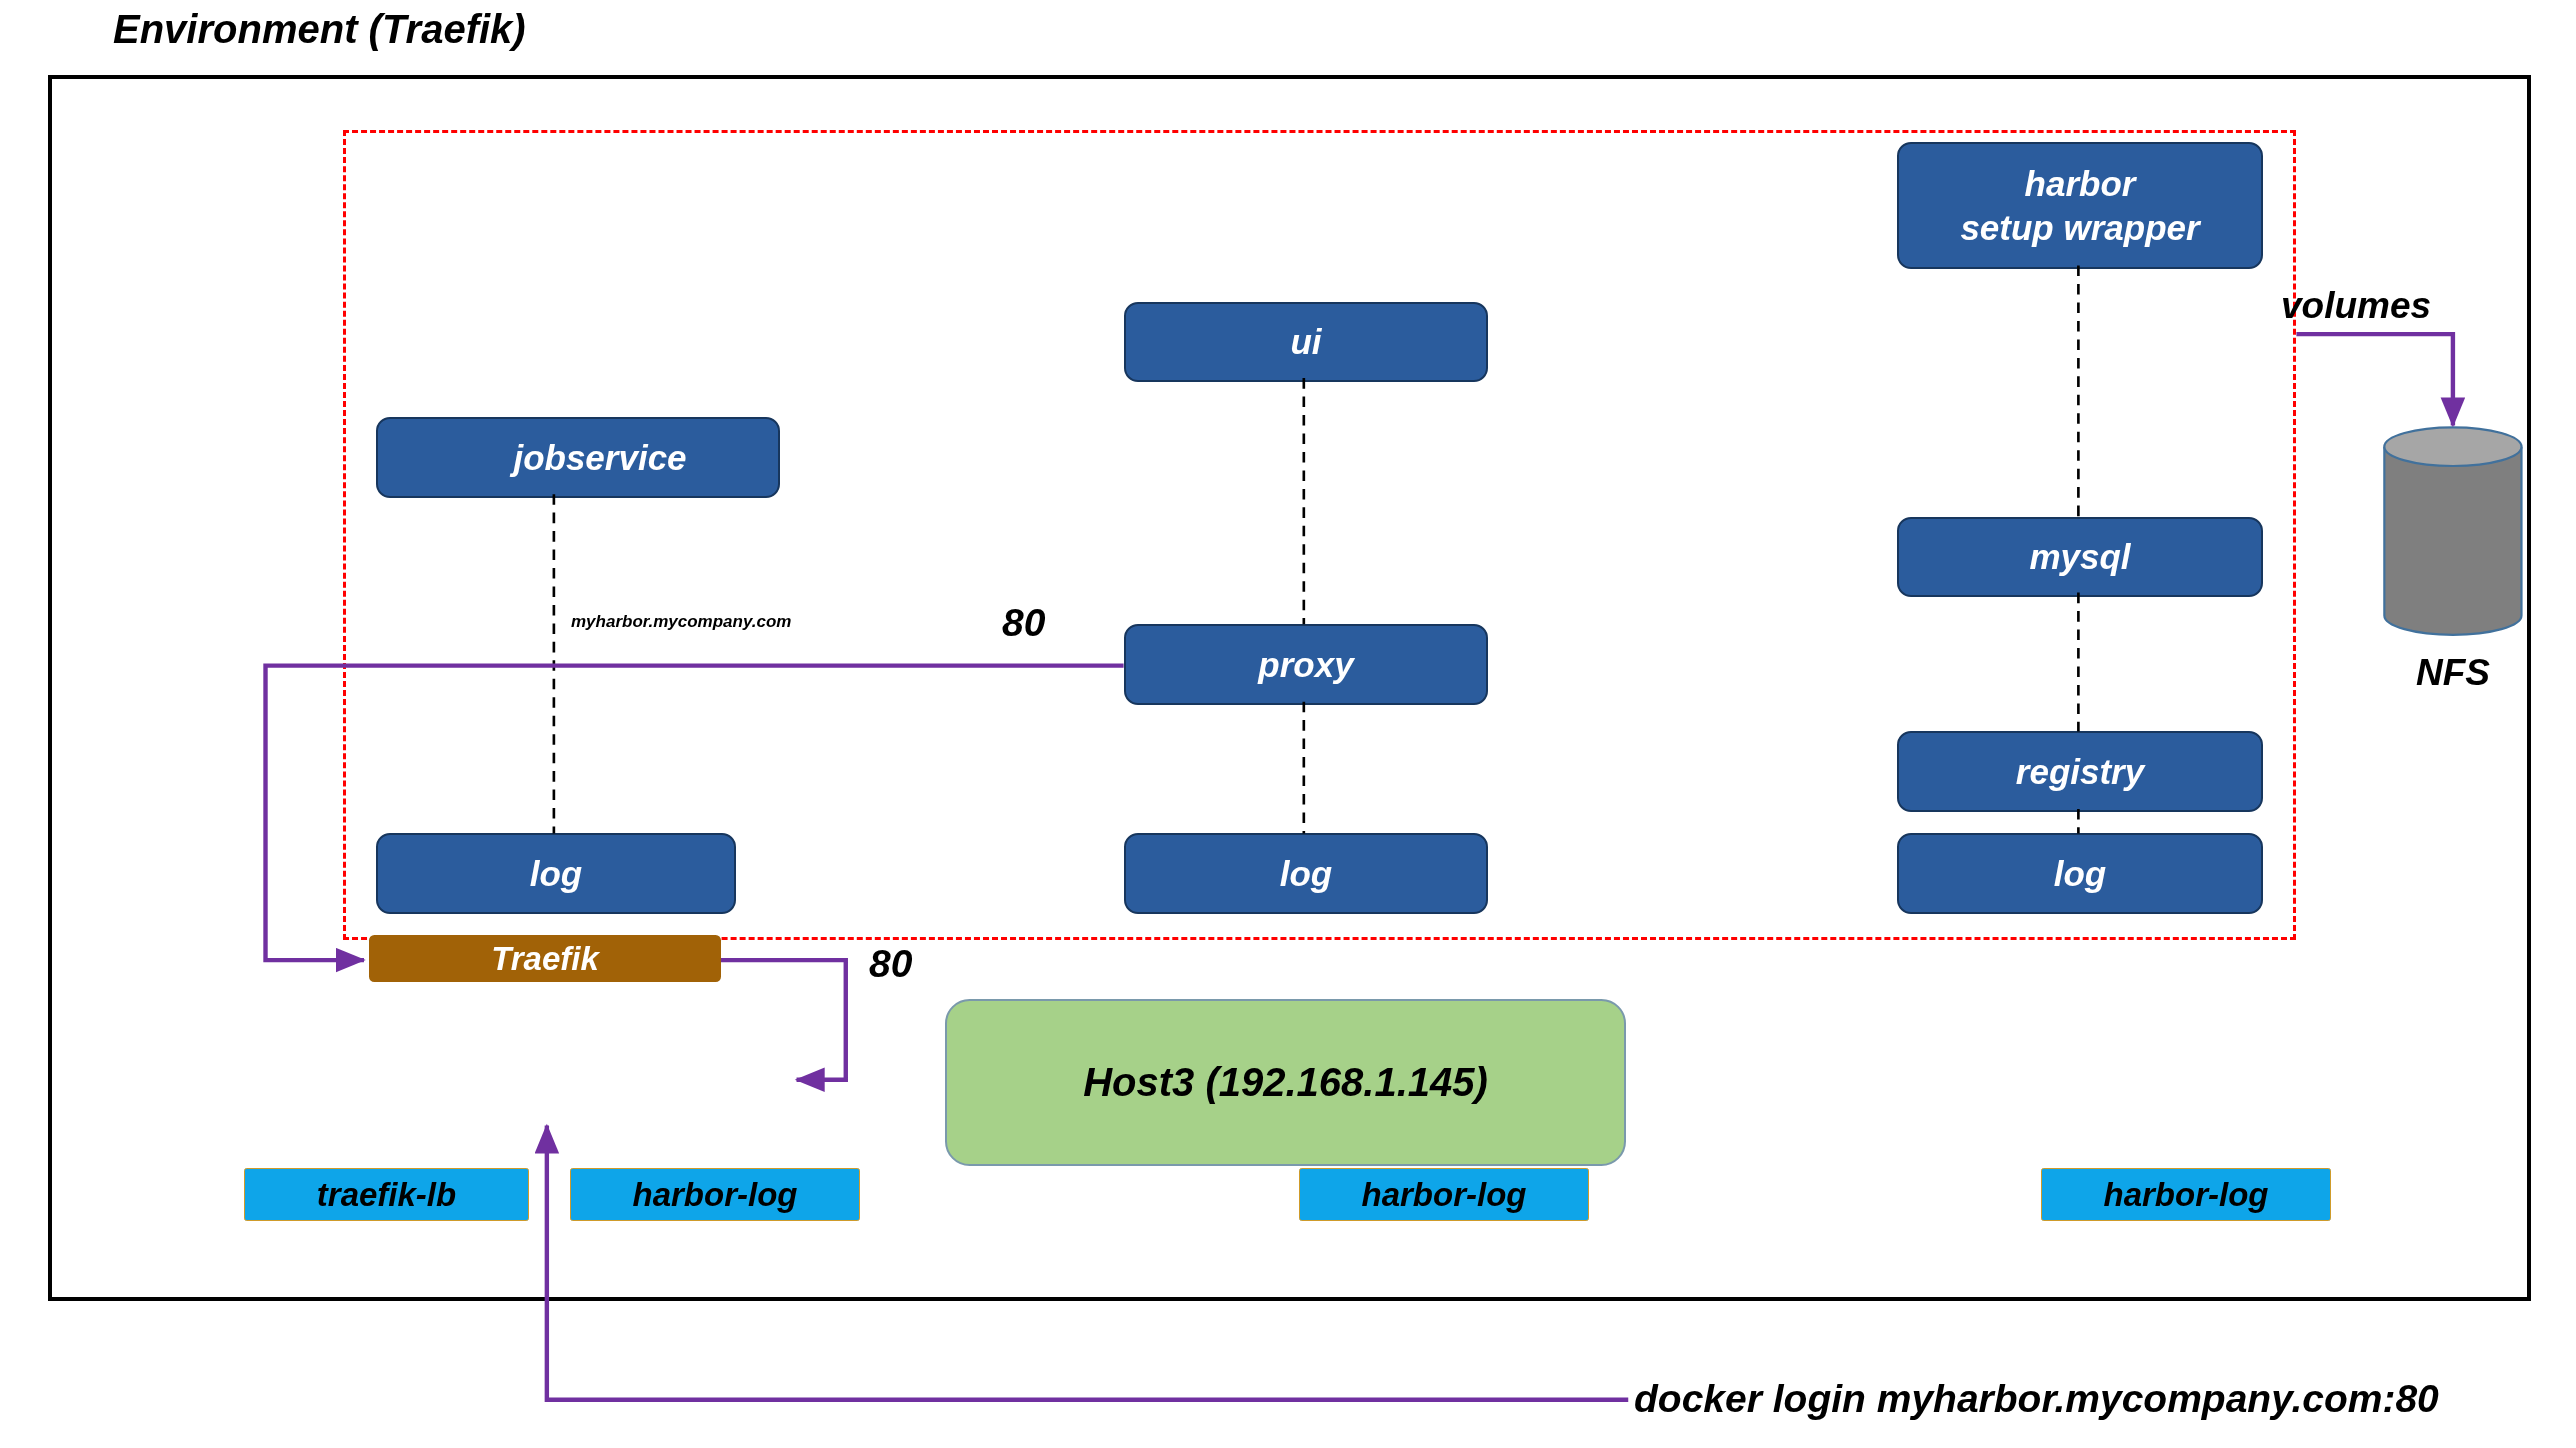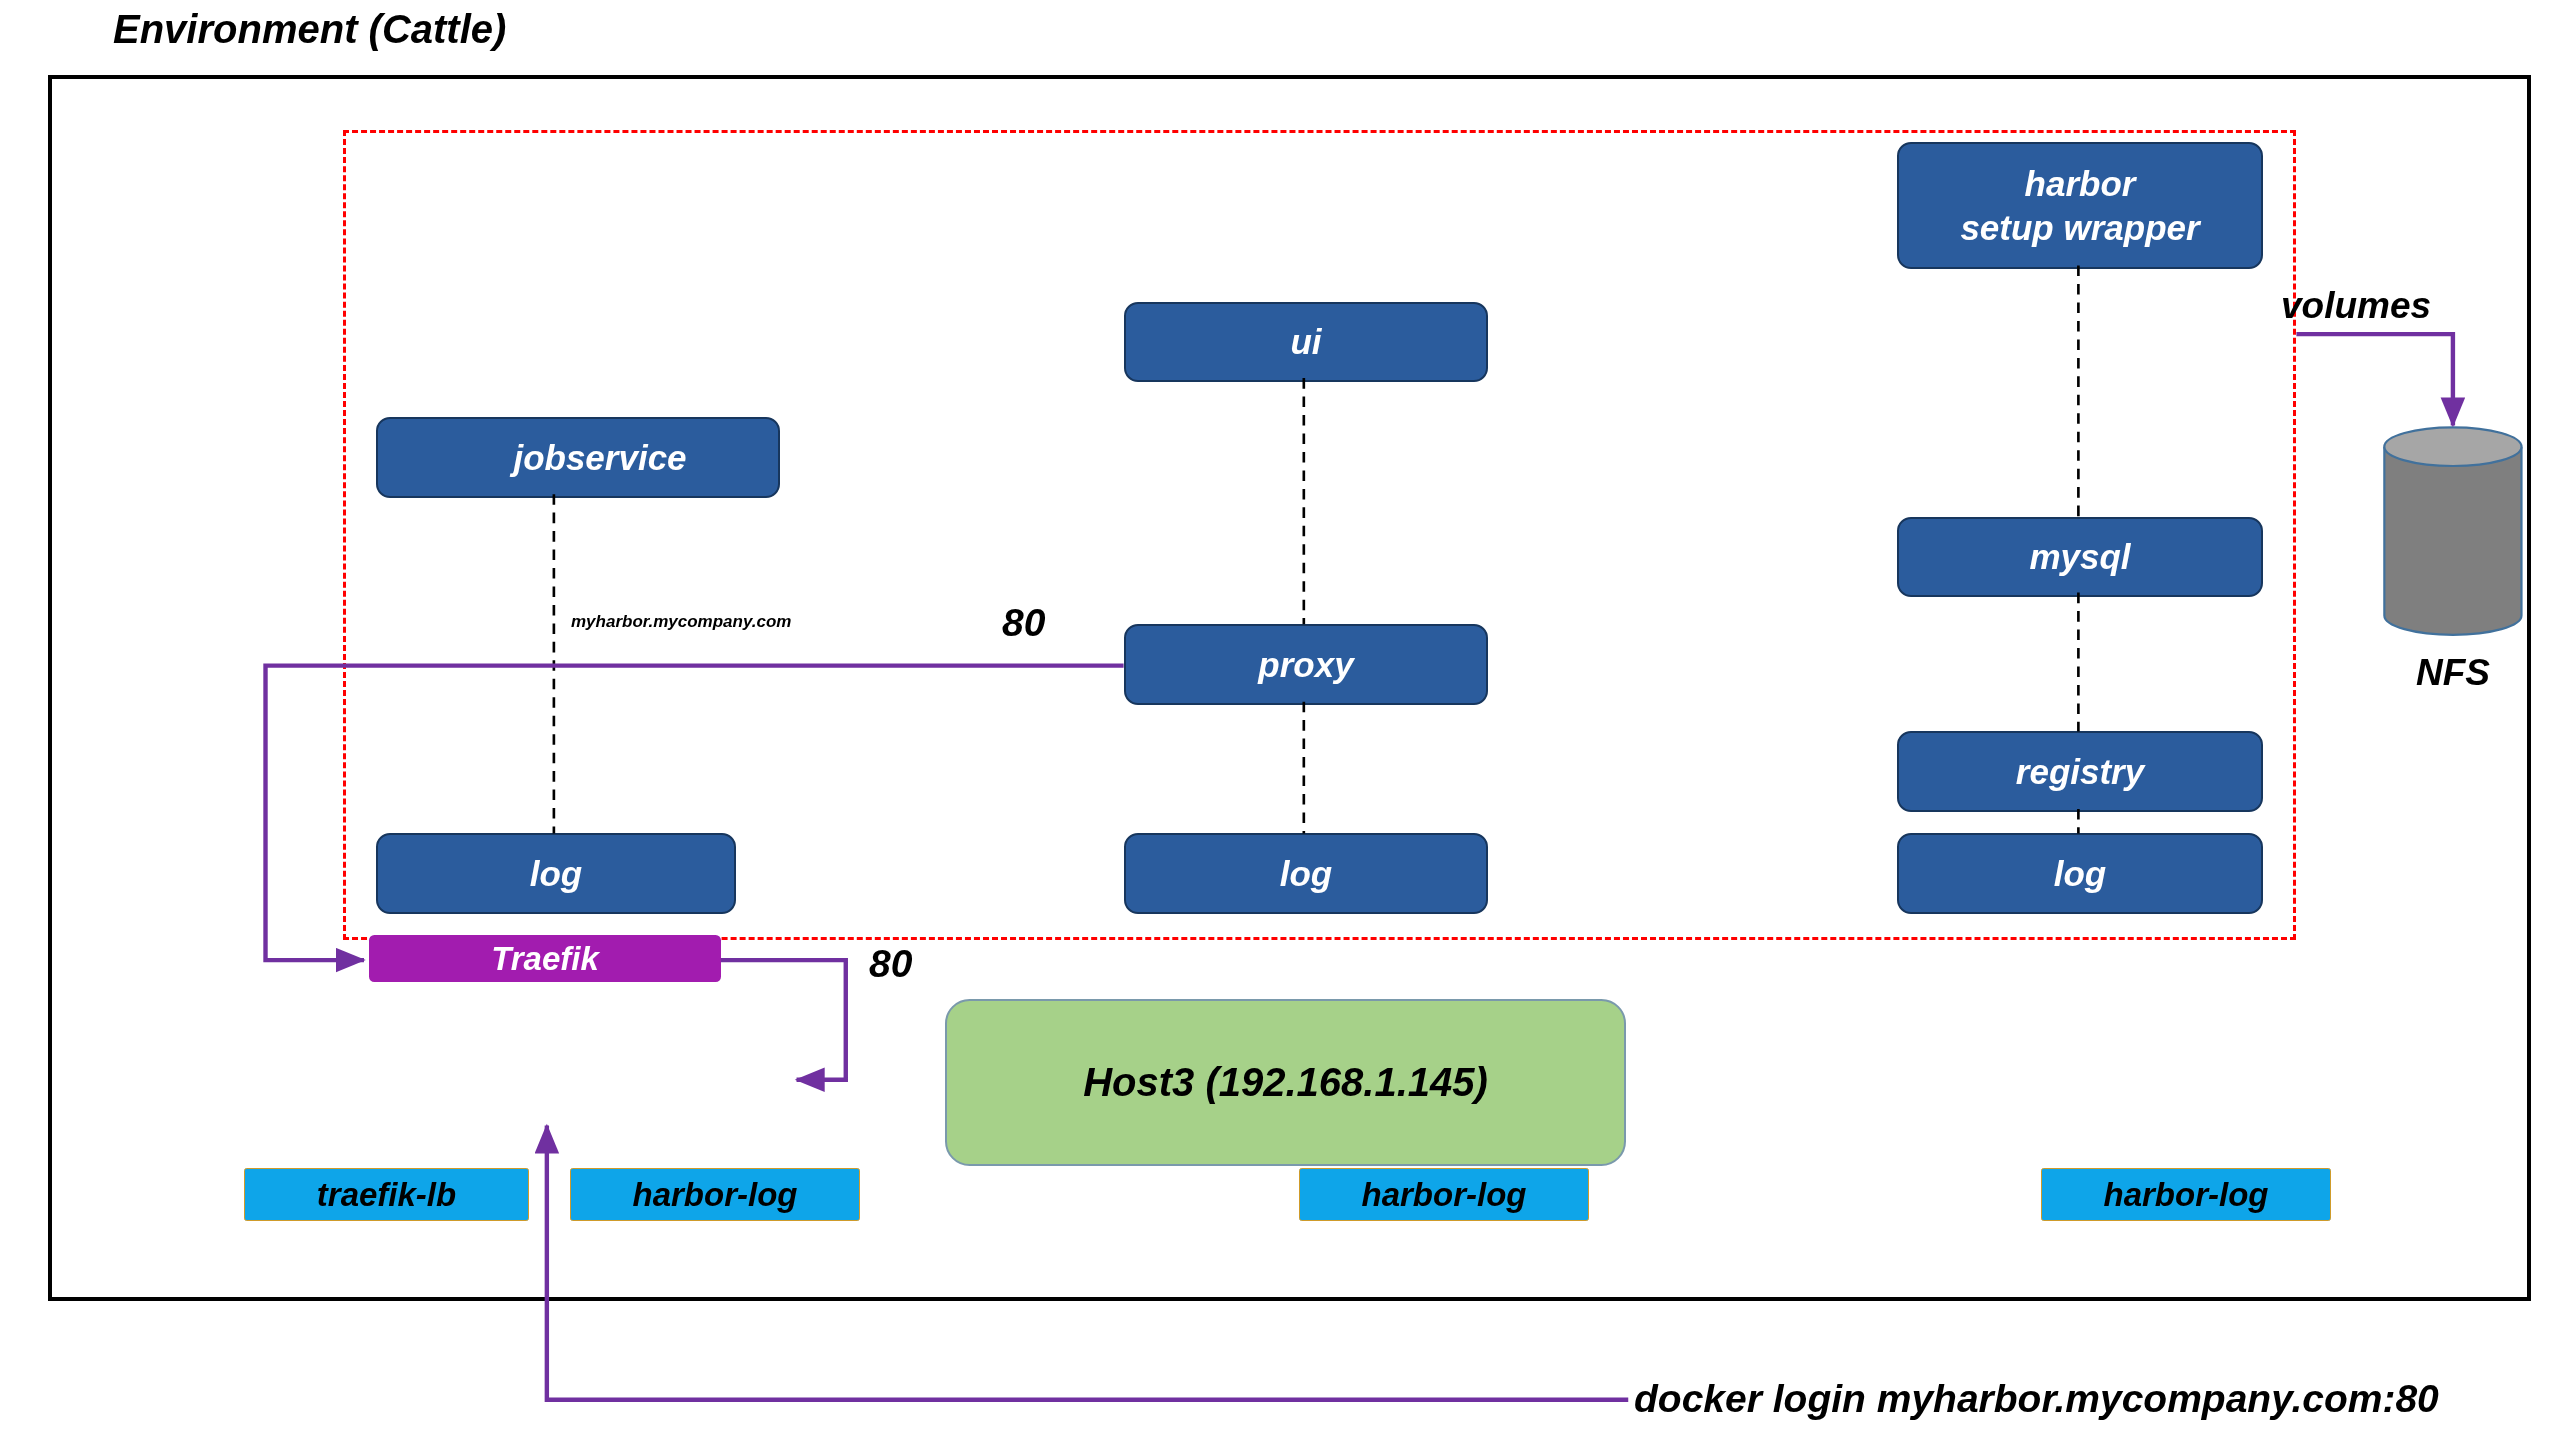--- a/index.html
+++ b/index.html
@@ -11,21 +11,21 @@
   .stack-boundary{position:absolute;left:343px;top:130px;width:1947px;height:804px;
     border:3.5px dashed #ff0000;z-index:1;background:transparent;}
 
   .page-title{position:absolute;left:113px;top:7px;font-size:40px;color:#000;z-index:6;white-space:nowrap;}
 
   .svc{position:absolute;background:#2b5c9d;border:2.6px solid #17365d;border-radius:14px;
     color:#fff;display:flex;align-items:center;justify-content:center;font-size:35px;z-index:2;
     }
   .svc.two-line{flex-direction:column;line-height:1.25;}
 
-  .traefik{position:absolute;left:369px;top:935px;width:352px;height:47px;background:#a21caf;
+  .traefik{position:absolute;left:369px;top:935px;width:352px;height:47px;background:#a16207;
     color:#fff;display:flex;align-items:center;justify-content:center;font-size:33px;
     border-radius:5.3px;z-index:2;}
 
   .host{position:absolute;background:#a6d189;border:2.6px solid #7a99ac;border-radius:24.6px;
     display:flex;align-items:center;justify-content:center;font-size:40px;color:#000;z-index:2;
     white-space:nowrap;}
   .ip-highlight{border:5.3px solid #ff0000;padding:5.3px 12.3px;margin-left:12.3px;display:inline-block;}
 
   .tag{position:absolute;background:#0ea5e9;border:1.8px solid #cf9b2a;border-radius:2.6px;
     display:flex;align-items:center;justify-content:center;font-size:33px;color:#000;z-index:2;}
@@ -38,21 +38,21 @@
   .lbl-nfs{left:2400px;top:652px;width:106px;text-align:center;font-size:37px;}
   .lbl-docker{left:1634px;top:1377px;font-size:39px;}
 
   svg.overlay{position:absolute;left:0;top:0;width:2576px;height:1449px;z-index:5;pointer-events:none;}
 </style>
 </head>
 <body>
 
 <div class="canvas">
 
-  <div class="page-title">Environment (Cattle)</div>
+  <div class="page-title">Environment (Traefik)</div>
 
   <div class="env-boundary"></div>
   <div class="stack-boundary"></div>
 
   <div class="svc two-line" style="left:1897px;top:142px;width:362px;height:123px;">
     <div>harbor</div>
     <div>setup wrapper</div>
   </div>
 
   <div class="svc" style="left:1124px;top:302px;width:360px;height:76px;">ui</div>

